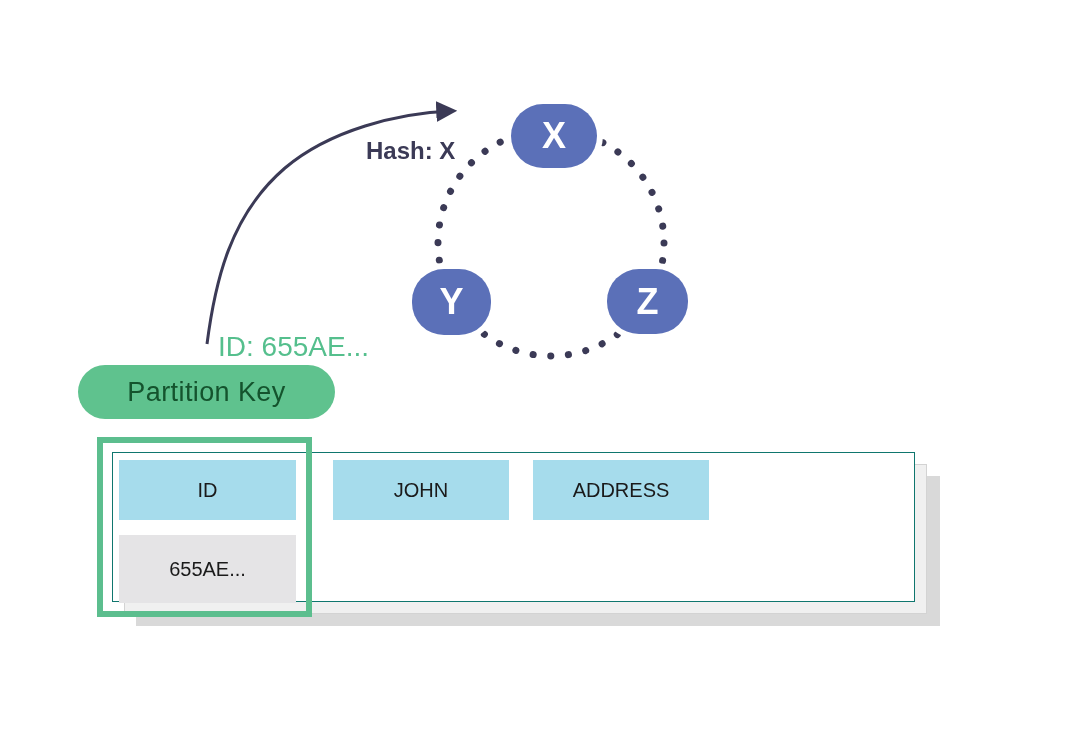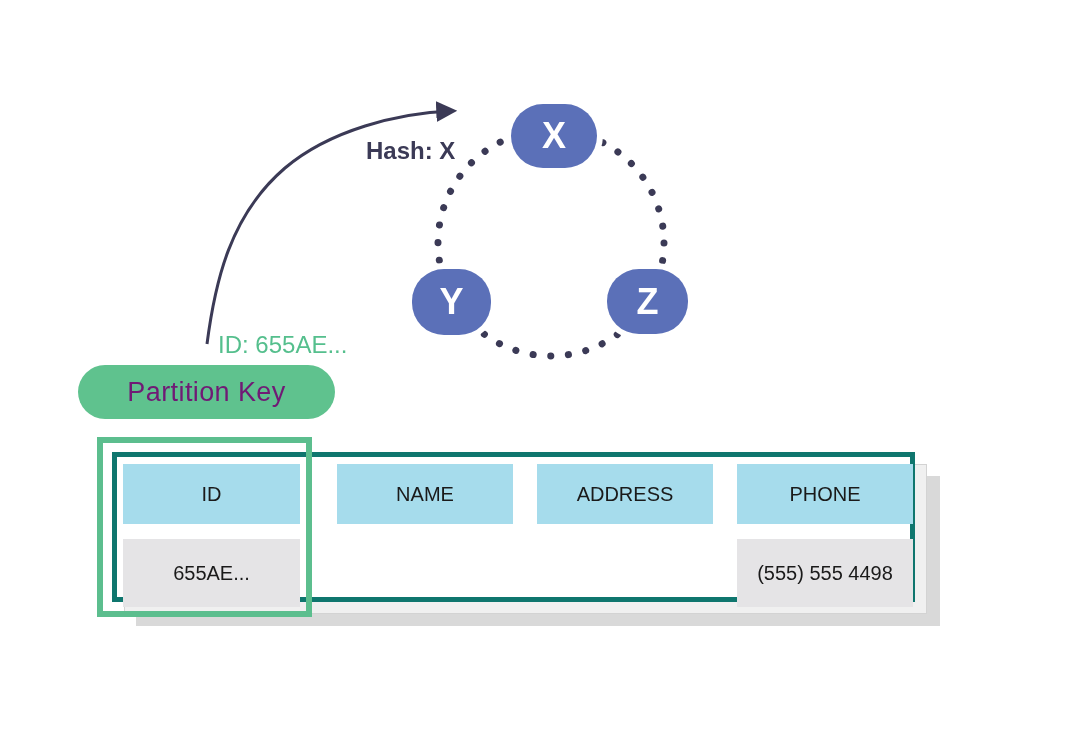--- a/index.html
+++ b/index.html
@@ -42,40 +42,40 @@
     z-index: 3;
     letter-spacing: 0.3px;
   }
 
   
   .key-pill {
     left: 78px; top: 365px;
     width: 257px; height: 54px;
     background: #5fc28e;
     border-radius: 27px;
-    color: #701a75;
+    color: #14532d;
     font-size: 27px;
     display: flex;
     align-items: center;
     justify-content: center;
     z-index: 3;
     letter-spacing: 0.4px;
   }
 
   .hash-label {
     left: 366px; top: 137px;
     color: #3b3a56;
     font-size: 24px;
     font-weight: 700;
     z-index: 3;
   }
   .id-label {
     left: 218px; top: 331px;
     color: #55bf8d;
-    font-size: 24px;
+    font-size: 28px;
     font-weight: 500;
     z-index: 3;
   }
 
   
   .ring-node {
     background: #5b70b8;
     border-radius: 32px;
     box-shadow: 0 0 0 6px #ffffff;
     color: #ffffff;
@@ -102,21 +102,21 @@
     width: 803px; height: 150px;
     background: #f0f0f0;
     border: 1px solid #d3d3d3;
     box-sizing: border-box;
     z-index: 3;
   }
   .table-card {
     left: 112px; top: 452px;
     width: 803px; height: 150px;
     background: #ffffff;
-    border: 5px solid #0f766e;
+    border: 1px solid #0f766e;
     box-sizing: border-box;
     z-index: 4;
   }
   .col { position: absolute; top: 0; height: 100%; }
   .col-0 { left: 6px;   width: 177px; }
   .col-1 { left: 220px; width: 176px; }
   .col-2 { left: 420px; width: 176px; }
   .col-3 { left: 620px; width: 176px; }
   .cell {
     position: absolute;
@@ -175,26 +175,24 @@
 
   <div class="abs page3"></div>
   <div class="abs page2"></div>
 
   <div class="abs table-card">
     <div class="col col-0">
       <div class="cell cell-header">ID</div>
       <div class="cell cell-value">655AE...</div>
     </div>
     <div class="col col-1">
-      <div class="cell cell-header">NAME</div>
+      <div class="cell cell-header">JOHN</div>
     </div>
     <div class="col col-2">
       <div class="cell cell-header">ADDRESS</div>
     </div>
     <div class="col col-3">
-      <div class="cell cell-header">PHONE</div>
-      <div class="cell cell-value">(555) 555 4498</div>
     </div>
   </div>
 
   <div class="abs key-outline"></div>
 
 </div>
 
 </body></html>

